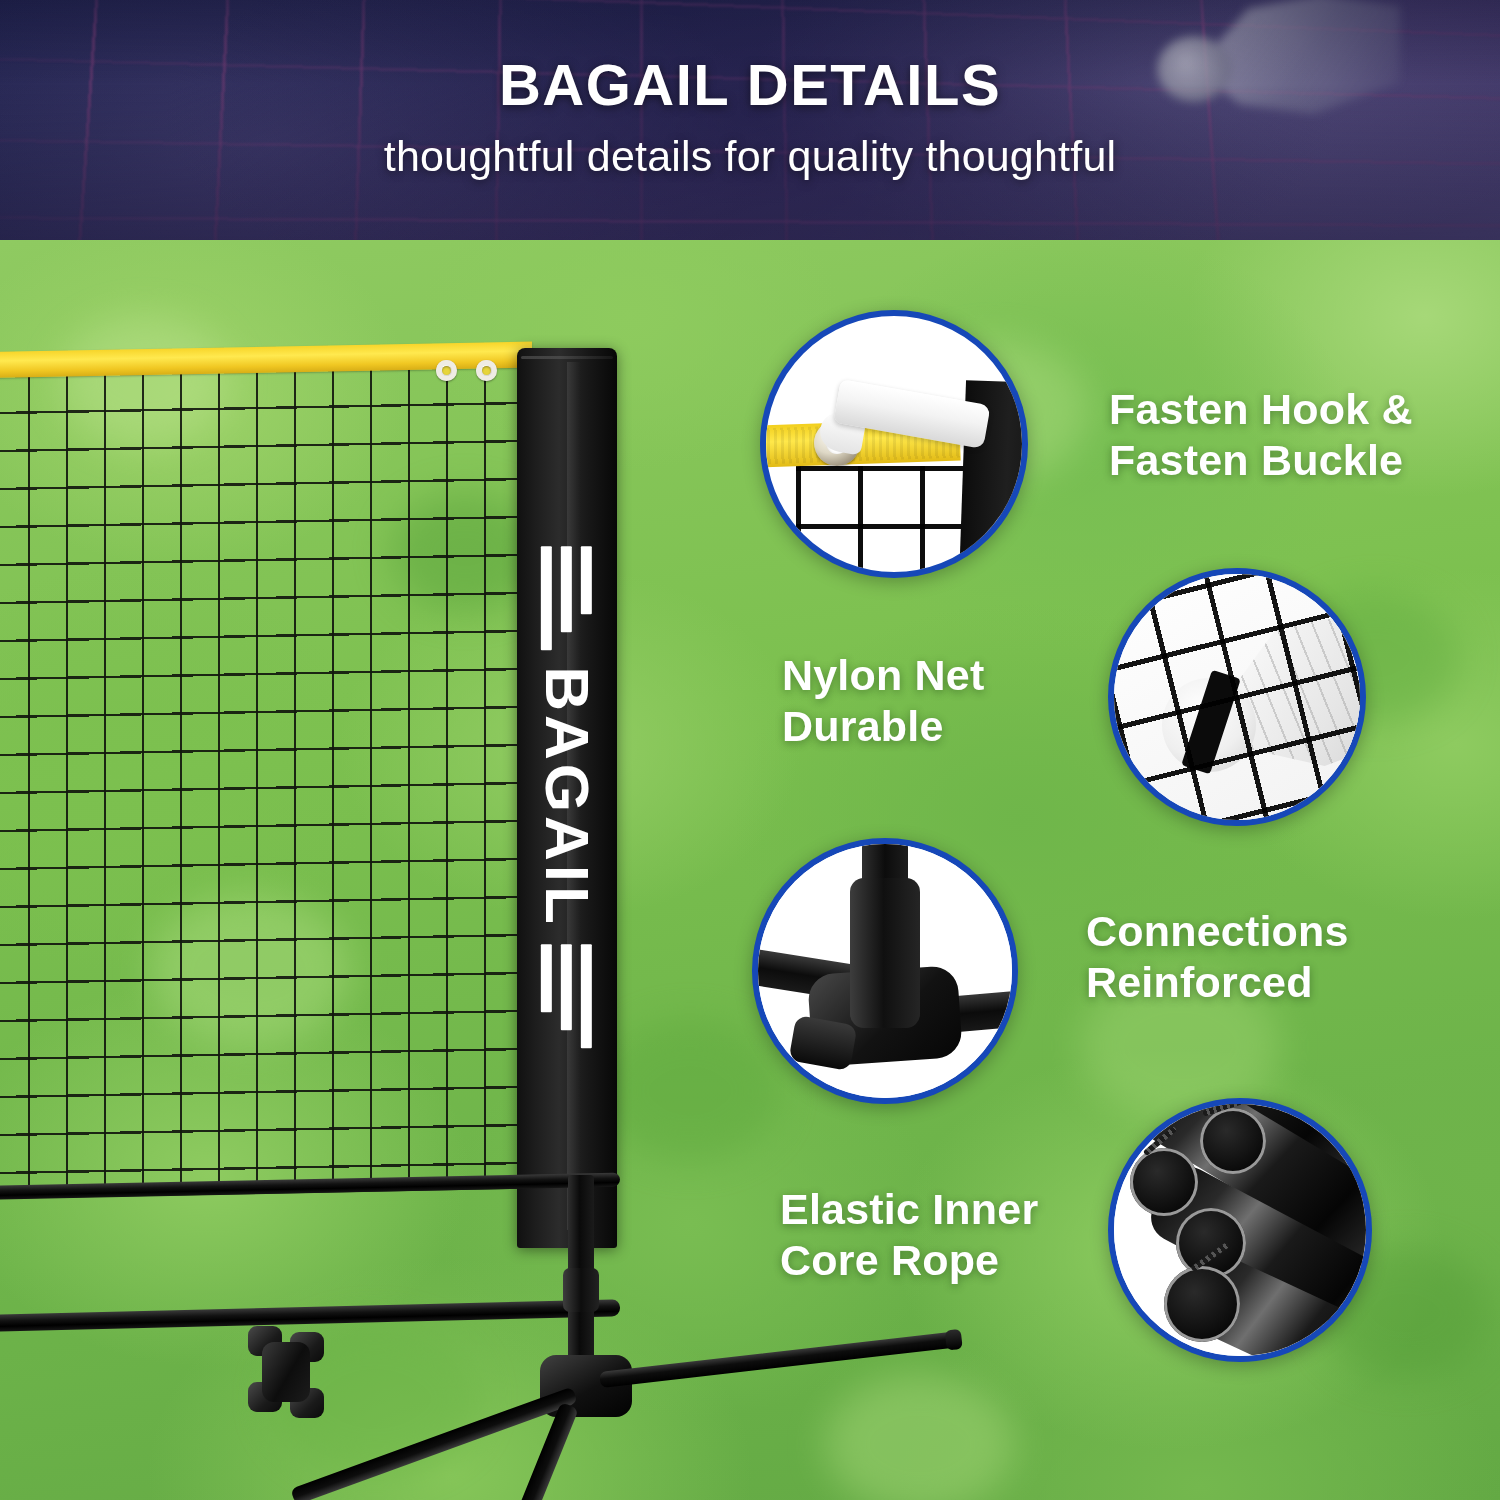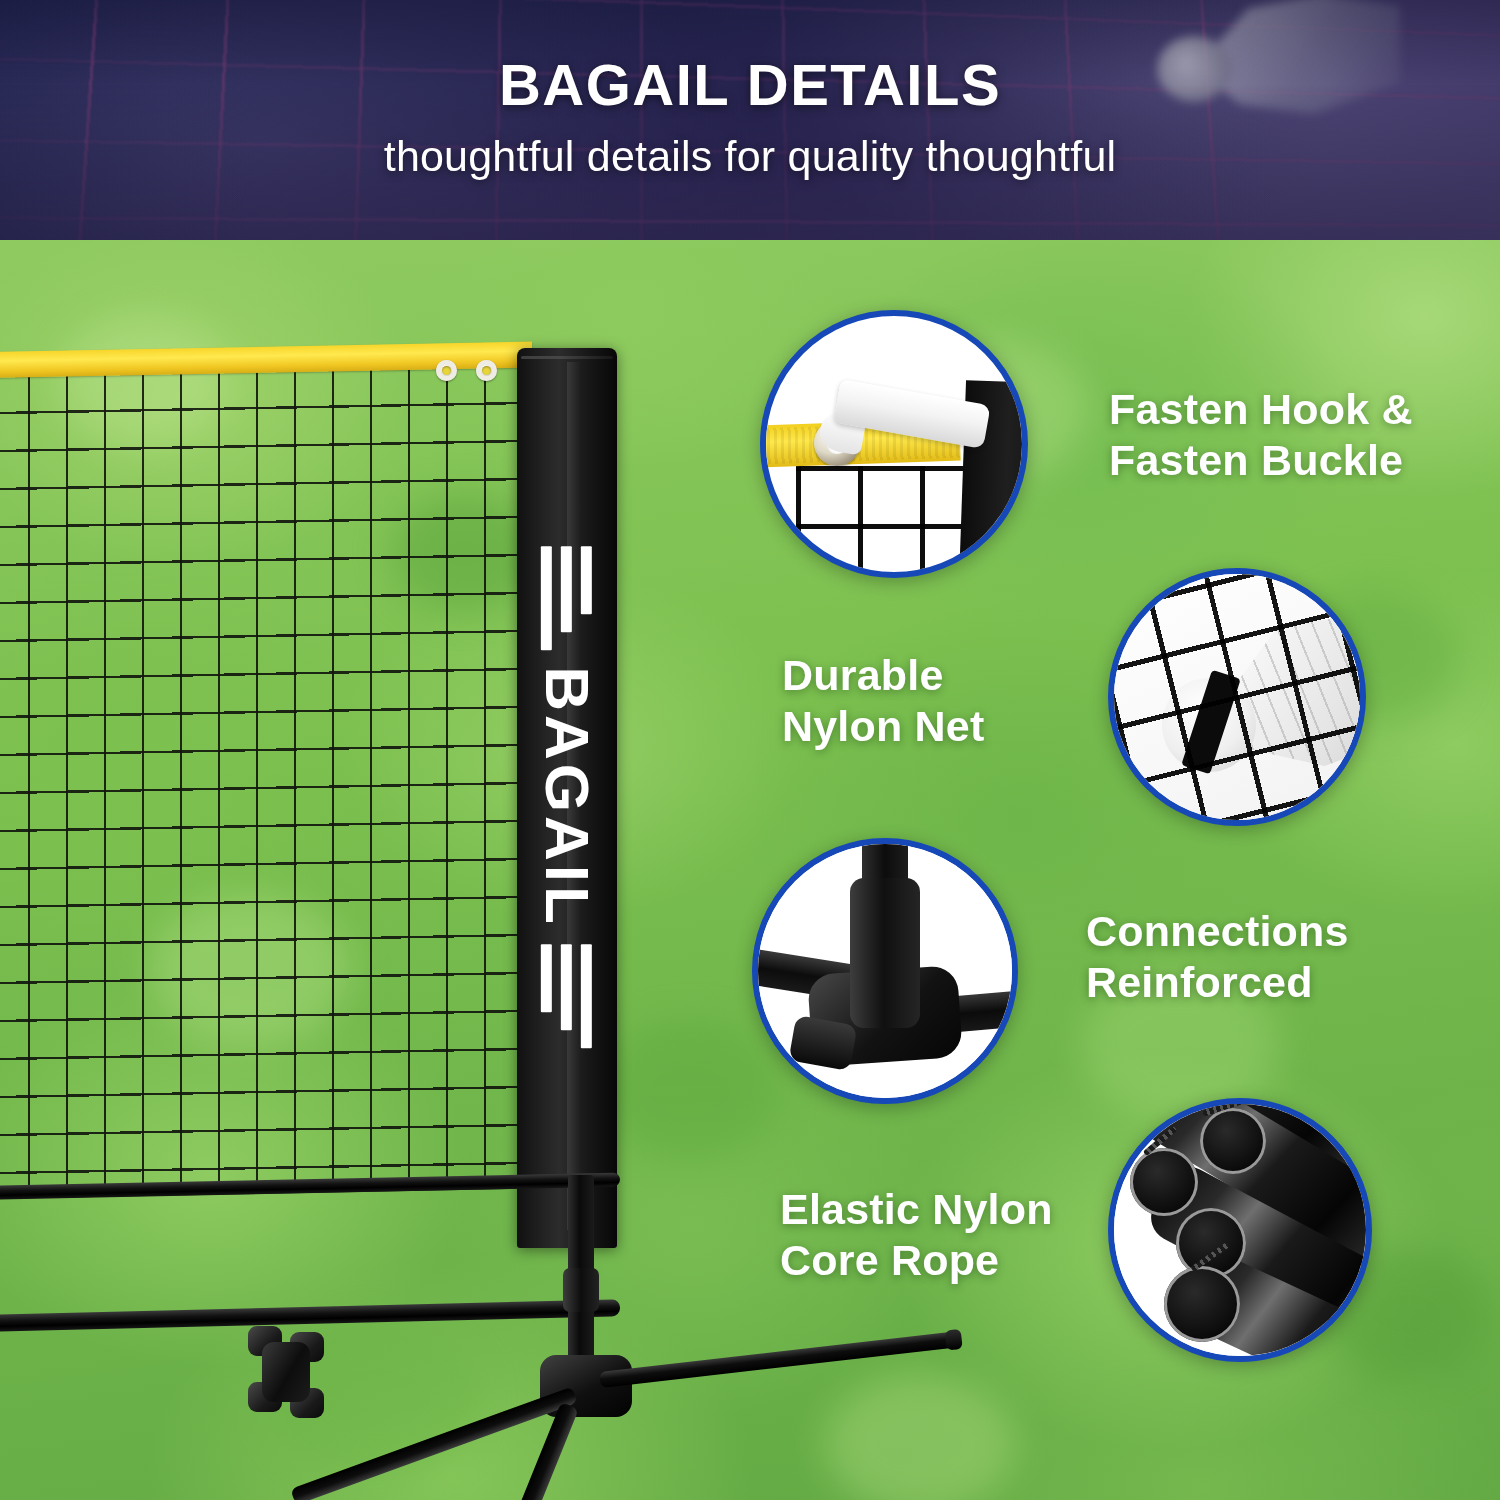--- a/index.html
+++ b/index.html
@@ -380,22 +380,22 @@
   <div class="detail d2">
     <div class="dinner">
       <div class="c2-bg"></div>
       <div class="c2-shuttle-skirt"></div>
       <div class="c2-cork"></div>
       <div class="c2-band"></div>
       <div class="c2-mesh"></div>
     </div>
   </div>
   <div class="flabel f2">
+    <div>Nylon Net</div>
     <div>Durable</div>
-    <div>Nylon Net</div>
   </div>
 
   <div class="detail d3">
     <div class="dinner">
       <div class="c3-bg"></div>
       <div class="c3-armL"></div>
       <div class="c3-armR"></div>
       <div class="c3-vert"></div>
       <div class="c3-hub"></div>
       <div class="c3-sleeve"></div>
@@ -417,17 +417,17 @@
       <div class="c4-end" style="left:16px;  top:44px;  width:68px; height:68px;"></div>
       <div class="c4-end" style="left:86px;  top:4px;   width:66px; height:66px;"></div>
       <div class="c4-end" style="left:62px;  top:104px; width:70px; height:70px;"></div>
       <div class="c4-end" style="left:50px;  top:162px; width:76px; height:76px;"></div>
       <div class="c4-cord" style="left:26px;  top:34px; width:40px; transform:rotate(-40deg);"></div>
       <div class="c4-cord" style="left:88px;  top:0px;  width:44px; transform:rotate(-18deg);"></div>
       <div class="c4-cord" style="left:74px;  top:150px;width:44px; transform:rotate(-35deg);"></div>
     </div>
   </div>
   <div class="flabel f4">
-    <div>Elastic Nylon</div>
+    <div>Elastic Inner</div>
     <div>Core Rope</div>
   </div>
 
 </div>
 
 </body></html>

